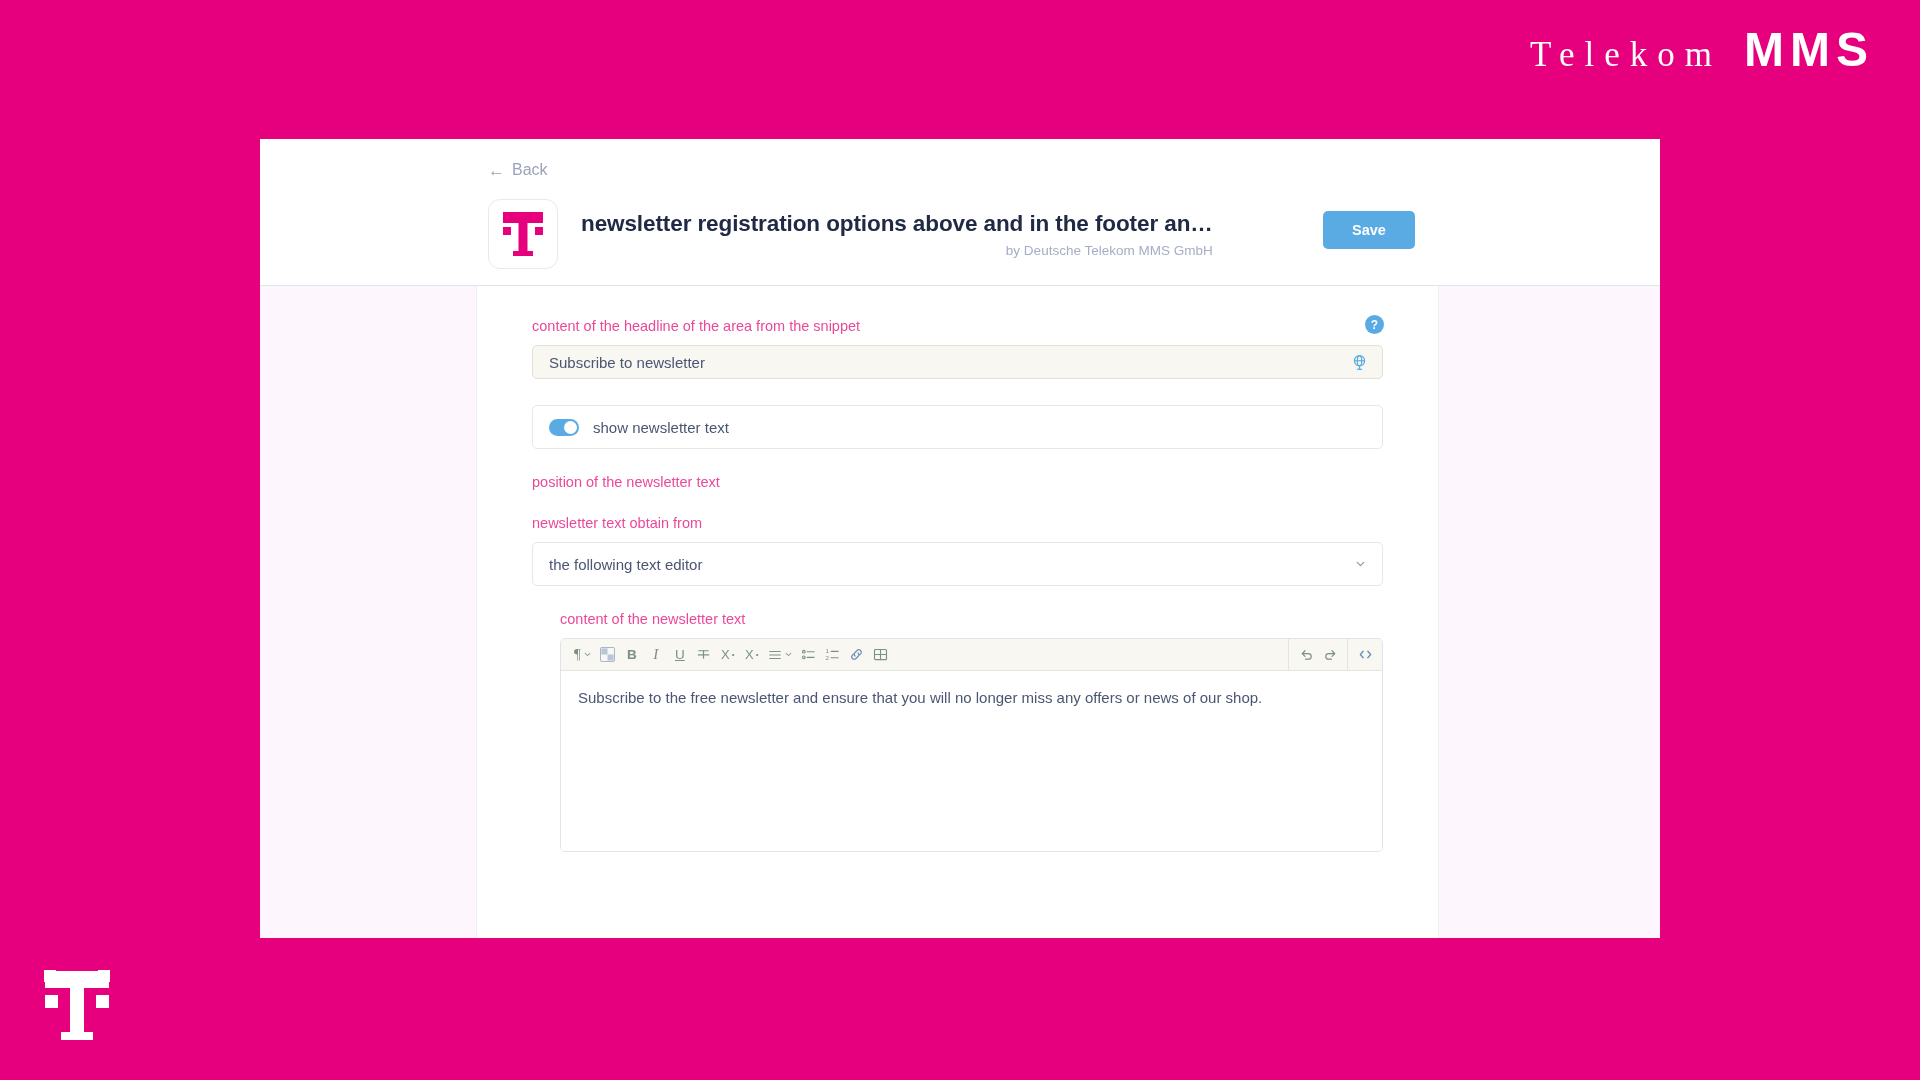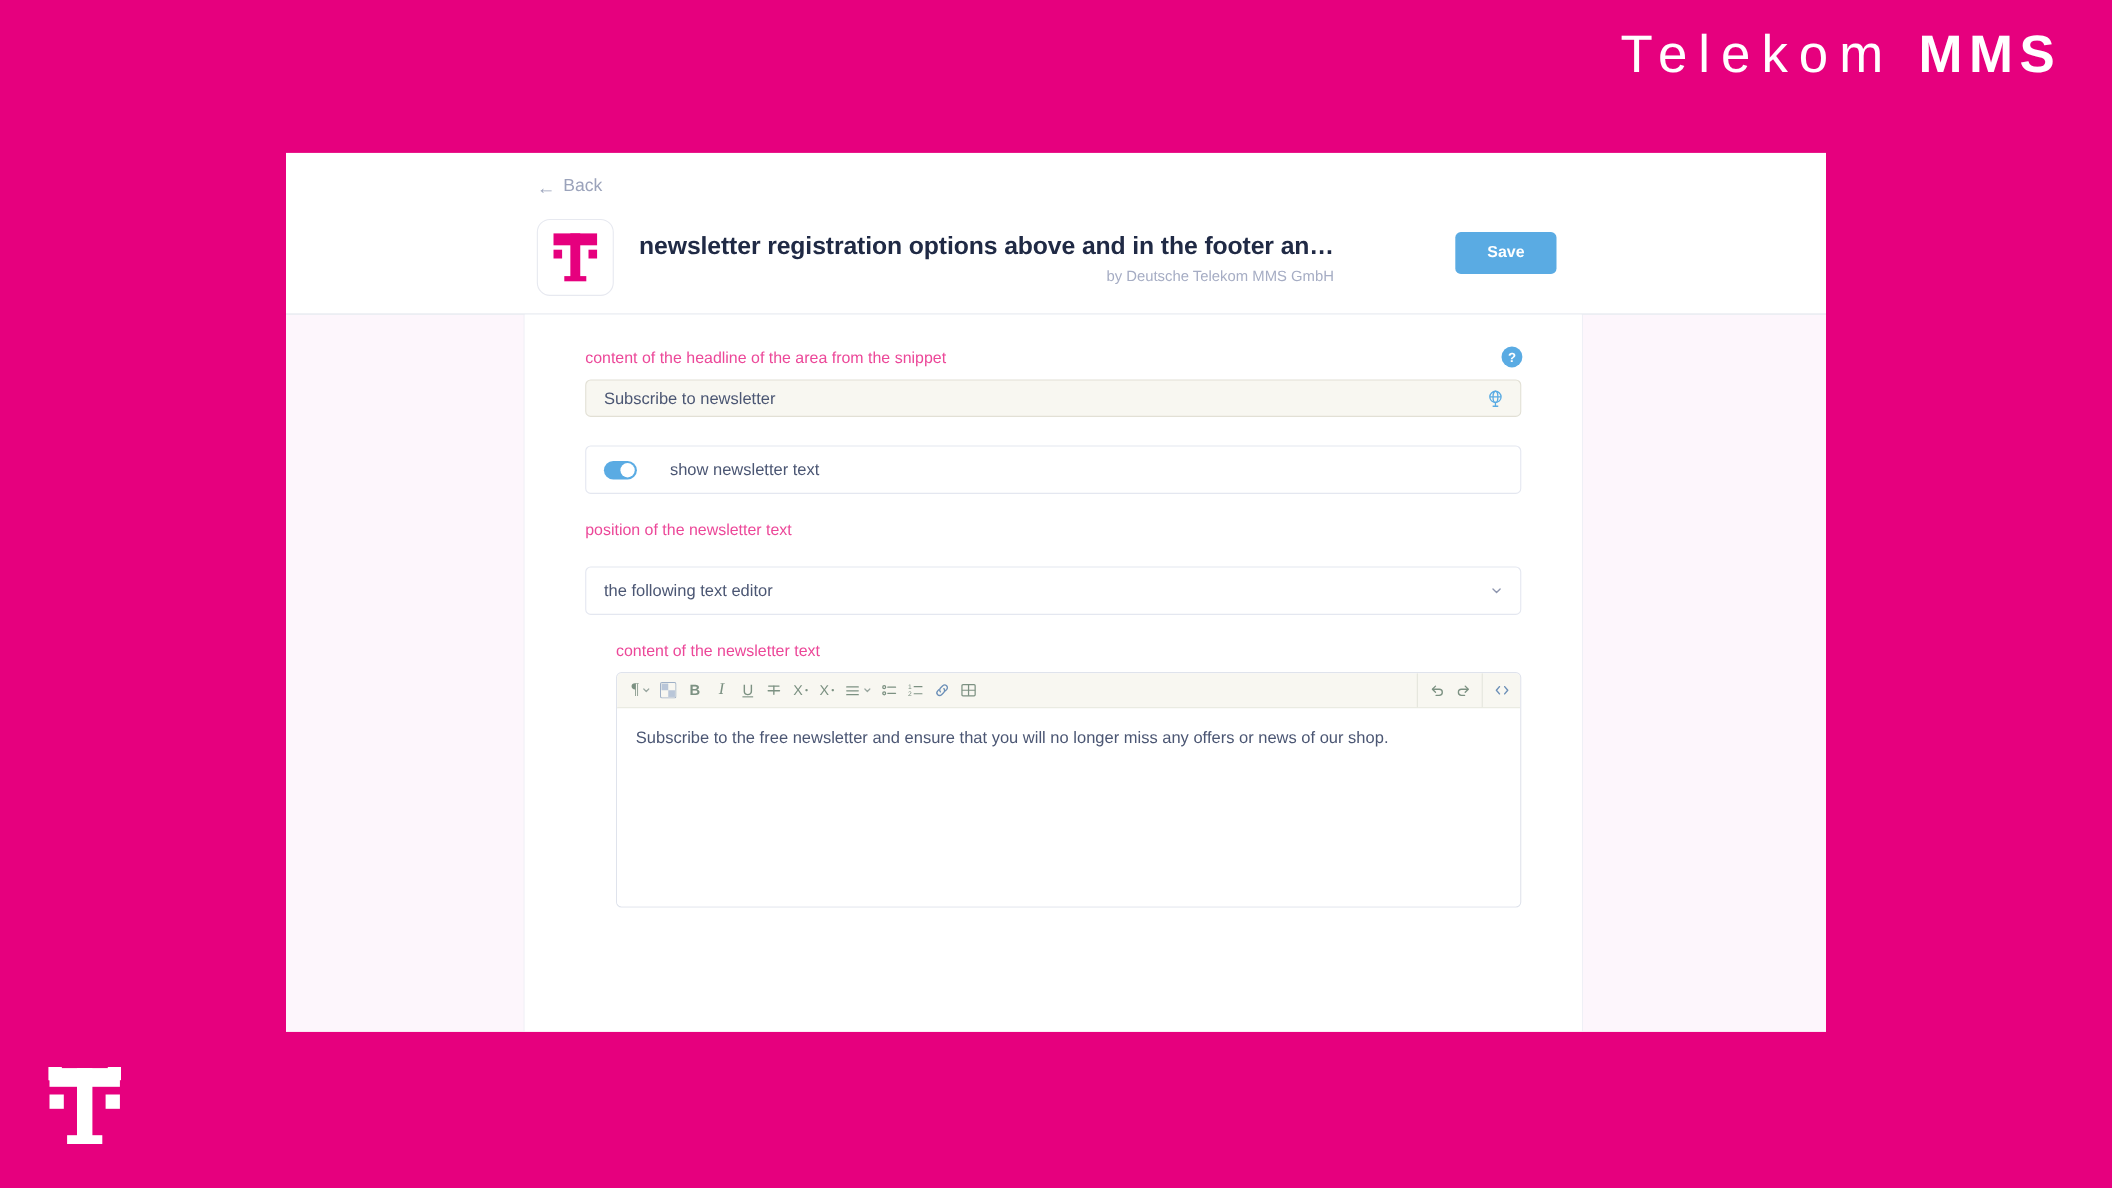--- a/index.html
+++ b/index.html
@@ -28,24 +28,25 @@
     position: absolute;
     top: 26px;
     right: 46px;
     display: flex;
     align-items: baseline;
     gap: 22px;
     color: #ffffff;
     user-select: none;
   }
   #brand-wordmark .brand-light {
-    font-size: 48px;
+    font-size: 35px;
     font-weight: 300;
     letter-spacing: 10px;
     line-height: 1;
+    font-family: Liberation Serif, serif;
   }
   #brand-wordmark .brand-bold {
     font-size: 48px;
     font-weight: 700;
     letter-spacing: 6px;
     line-height: 1;
   }
 
   
   #corner-logo {
@@ -238,21 +239,21 @@
   }
 
   .toggle-row {
     margin-top: 26px;
     height: 44px;
     background: #ffffff;
     border: 1px solid #e4e7f0;
     border-radius: 5px;
     display: flex;
     align-items: center;
-    gap: 30px;
+    gap: 14px;
     padding: 0 16px;
   }
   .toggle-switch {
     width: 30px;
     height: 17px;
     border-radius: 9px;
     background: #5aabe3;
     position: relative;
     cursor: pointer;
     flex: 0 0 auto;
@@ -453,20 +454,21 @@
             <span class="knob"></span>
           </span>
           <span class="toggle-label">show newsletter text</span>
         </div>
 
         <div class="field-group select-group">
           <span class="field-label">position of the newsletter text</span>
         </div>
 
         <div class="field-group select-group">
+          <span class="field-label">newsletter text obtain from</span>
           <div class="select-wrap">
             <span class="select-value">the following text editor</span>
             <span class="select-chevron">
               <svg width="13" height="13" viewBox="0 0 16 16" fill="none" stroke="currentColor" stroke-width="1.5" stroke-linecap="round" stroke-linejoin="round">
                   <polyline points="4,6 8,10 12,6"></polyline>
                 </svg>
             </span>
           </div>
         </div>
 

